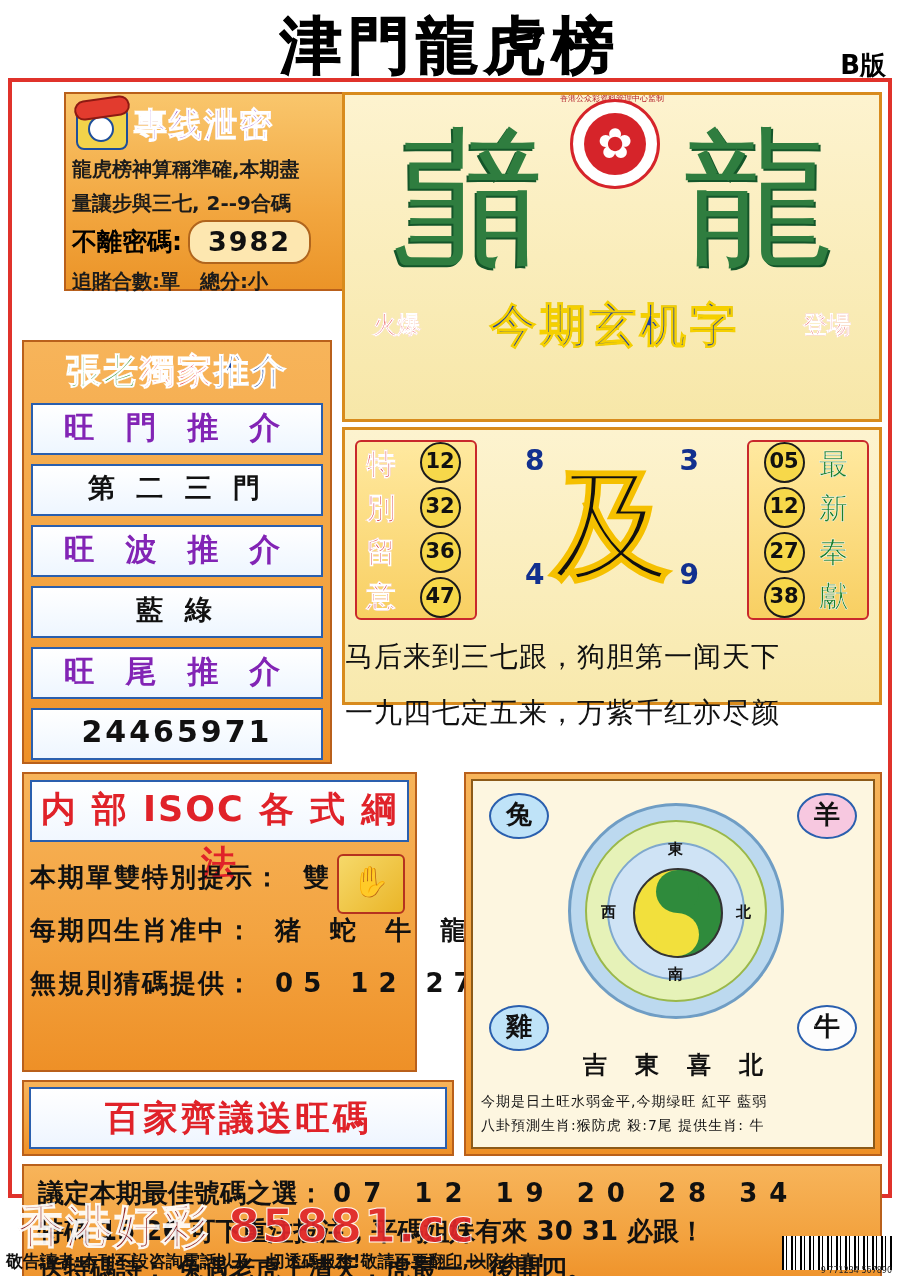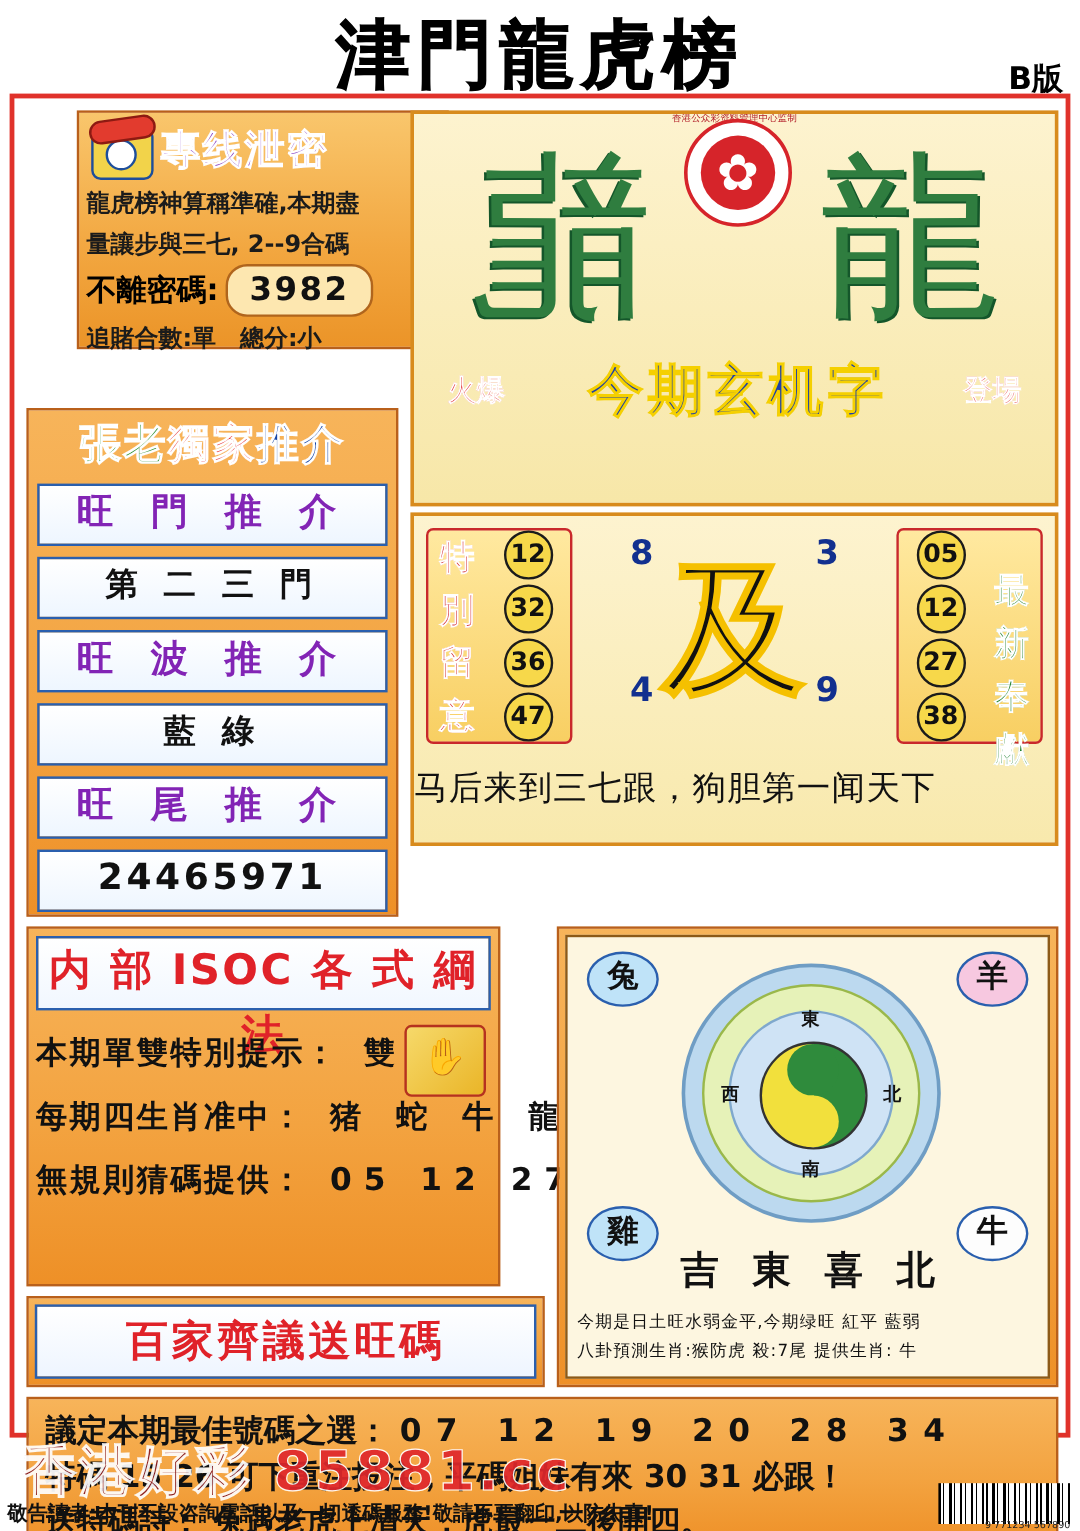--- a/index.html
+++ b/index.html
@@ -150,22 +150,22 @@
     font-size:21px;font-weight:bold;color:#111;text-align:center;line-height:35px;
   }
   .ball.y{background:#f7d84a;}
   .ball.b{background:#f7d84a;}
   .tb-right{
     position:absolute;right:10px;top:10px;width:118px;height:176px;
     background:linear-gradient(180deg,#ffe9a0 0%,#f8cf62 100%);
     border:2px solid #c9282b;border-radius:6px;display:flex;
   }
   .tb-right .label{
-    width:48px;font-size:29px;font-weight:bold;color:#1b7f2c;text-align:center;
-    line-height:44px;order:2;margin-top:28px;-webkit-text-stroke:0.5px #fff;
+    width:48px;font-size:29px;font-weight:normal;color:#1b7f2c;text-align:left;
+    line-height:44px;order:2;-webkit-text-stroke:0.5px #fff;
   }
   .tb-right .balls{flex:1;display:flex;flex-direction:column;align-items:center;justify-content:center;gap:4px;order:1;}
   .bigword{
     position:absolute;left:50%;margin-left:-85px;top:26px;width:170px;height:140px;
     font-size:120px;font-weight:bold;color:#111;text-align:center;line-height:140px;
     -webkit-text-stroke:2px #f5c000;
   }
   .corner-num{position:absolute;font-size:28px;font-weight:bold;color:#12308f;}
   .cn1{left:180px;top:14px;}
   .cn2{right:180px;top:14px;}
@@ -243,21 +243,21 @@
   .taiji::before,.taiji::after{content:"";position:absolute;width:43px;height:43px;border-radius:50%;}
   .taiji::before{background:#2f8b3c;left:21px;top:0;}
   .taiji::after{background:#f2e03c;left:21px;top:43px;}
   .dir{position:absolute;font-size:15px;font-weight:bold;color:#111;}
   .dir.n{left:50%;margin-left:-8px;top:34px;}
   .dir.s{left:50%;margin-left:-8px;bottom:32px;}
   .dir.e{right:30px;top:50%;margin-top:-8px;}
   .dir.w{left:30px;top:50%;margin-top:-8px;}
   .bag-foot{
     position:absolute;left:0;bottom:66px;width:100%;text-align:center;
-    font-size:32px;font-weight:bold;color:#111;letter-spacing:28px;text-indent:28px;
+    font-size:24px;font-weight:bold;color:#111;letter-spacing:28px;text-indent:28px;
   }
   .bag-note{
     position:absolute;left:8px;width:100%;font-size:14px;color:#111;letter-spacing:1px;
   }
   .bn1{bottom:36px;}
   .bn2{bottom:12px;}
 
   
   .bottombox{
     position:absolute;left:10px;top:1082px;width:860px;height:126px;
@@ -357,20 +357,21 @@
         <div class="label">最新奉獻</div>
         <div class="balls">
           <div class="ball b">05</div>
           <div class="ball b">12</div>
           <div class="ball b">27</div>
           <div class="ball b">38</div>
         </div>
       </div>
 
       <div class="verse v1">马后来到三七跟，狗胆第一闻天下</div>
+      <div class="verse v2">一九四七定五来，万紫千红亦尽颜</div>
     </div>
 
     <div class="isoc opanel">
       <div class="isoc-head">内 部 ISOC 各 式 綱 法</div>
       <div class="hand">✋</div>
       <div class="isoc-line">
         <span>本期單雙特別提示：</span>
         <span class="vals">雙</span>
       </div>
       <div class="isoc-line">

